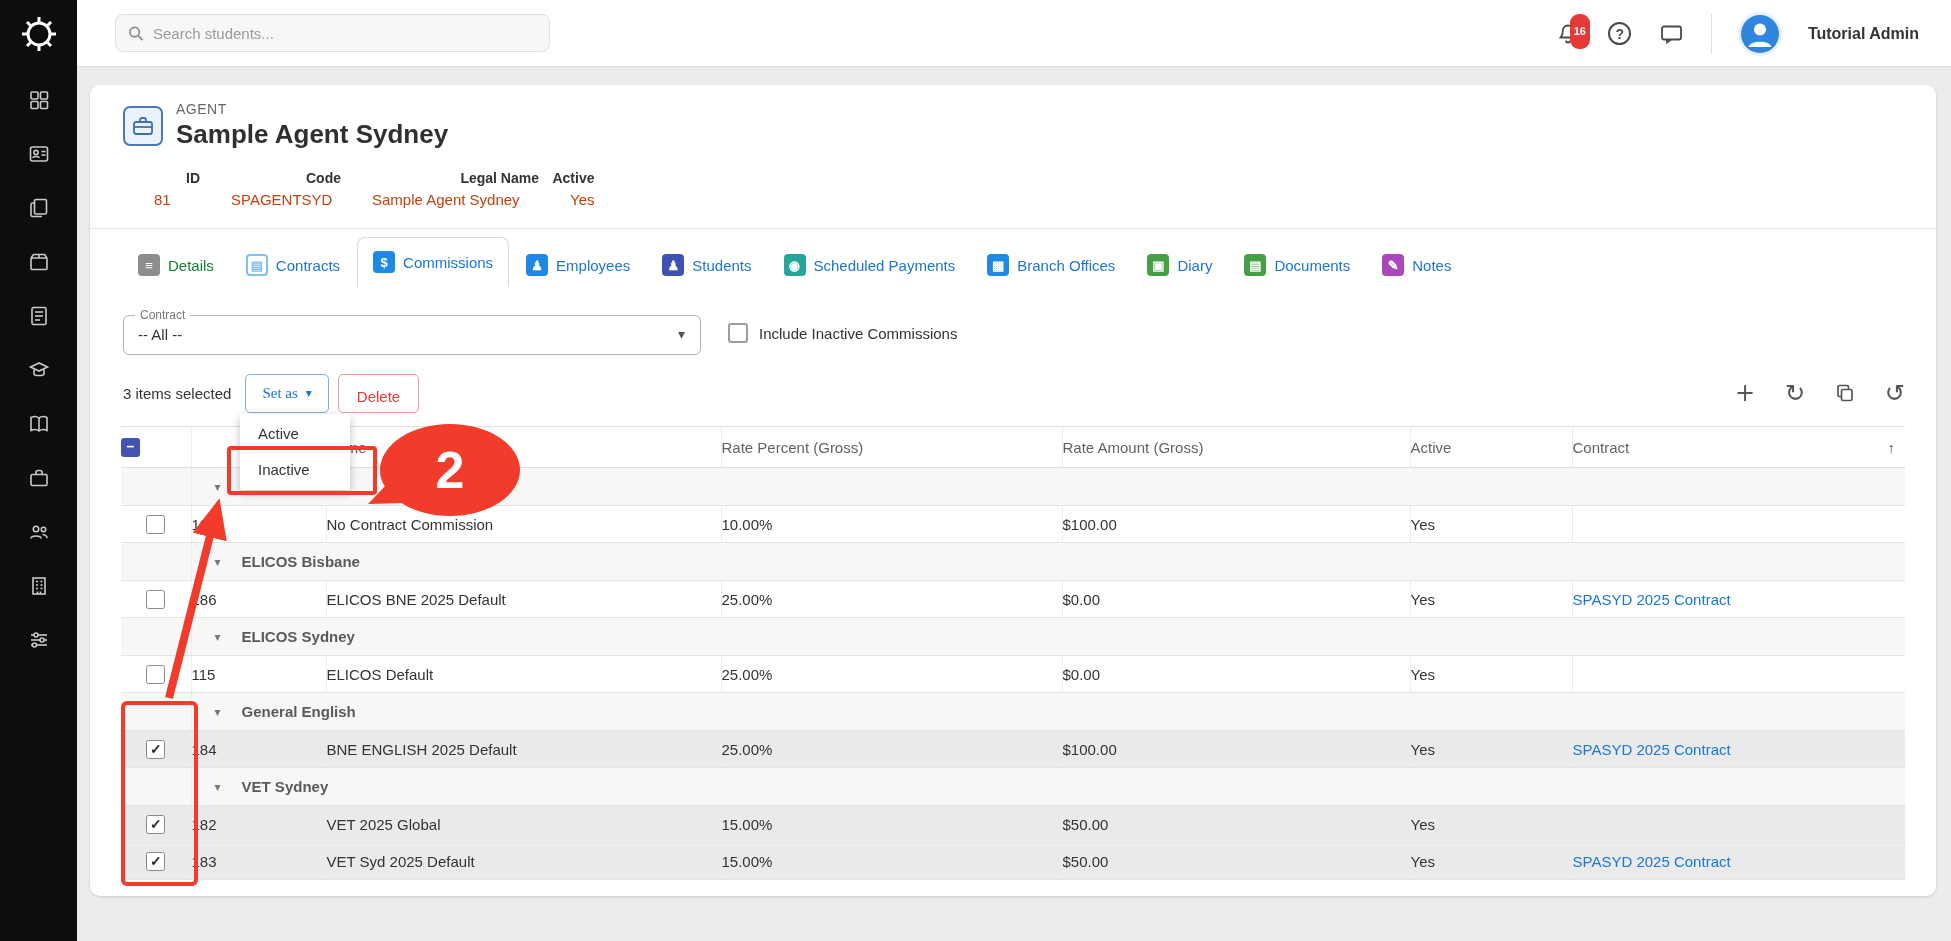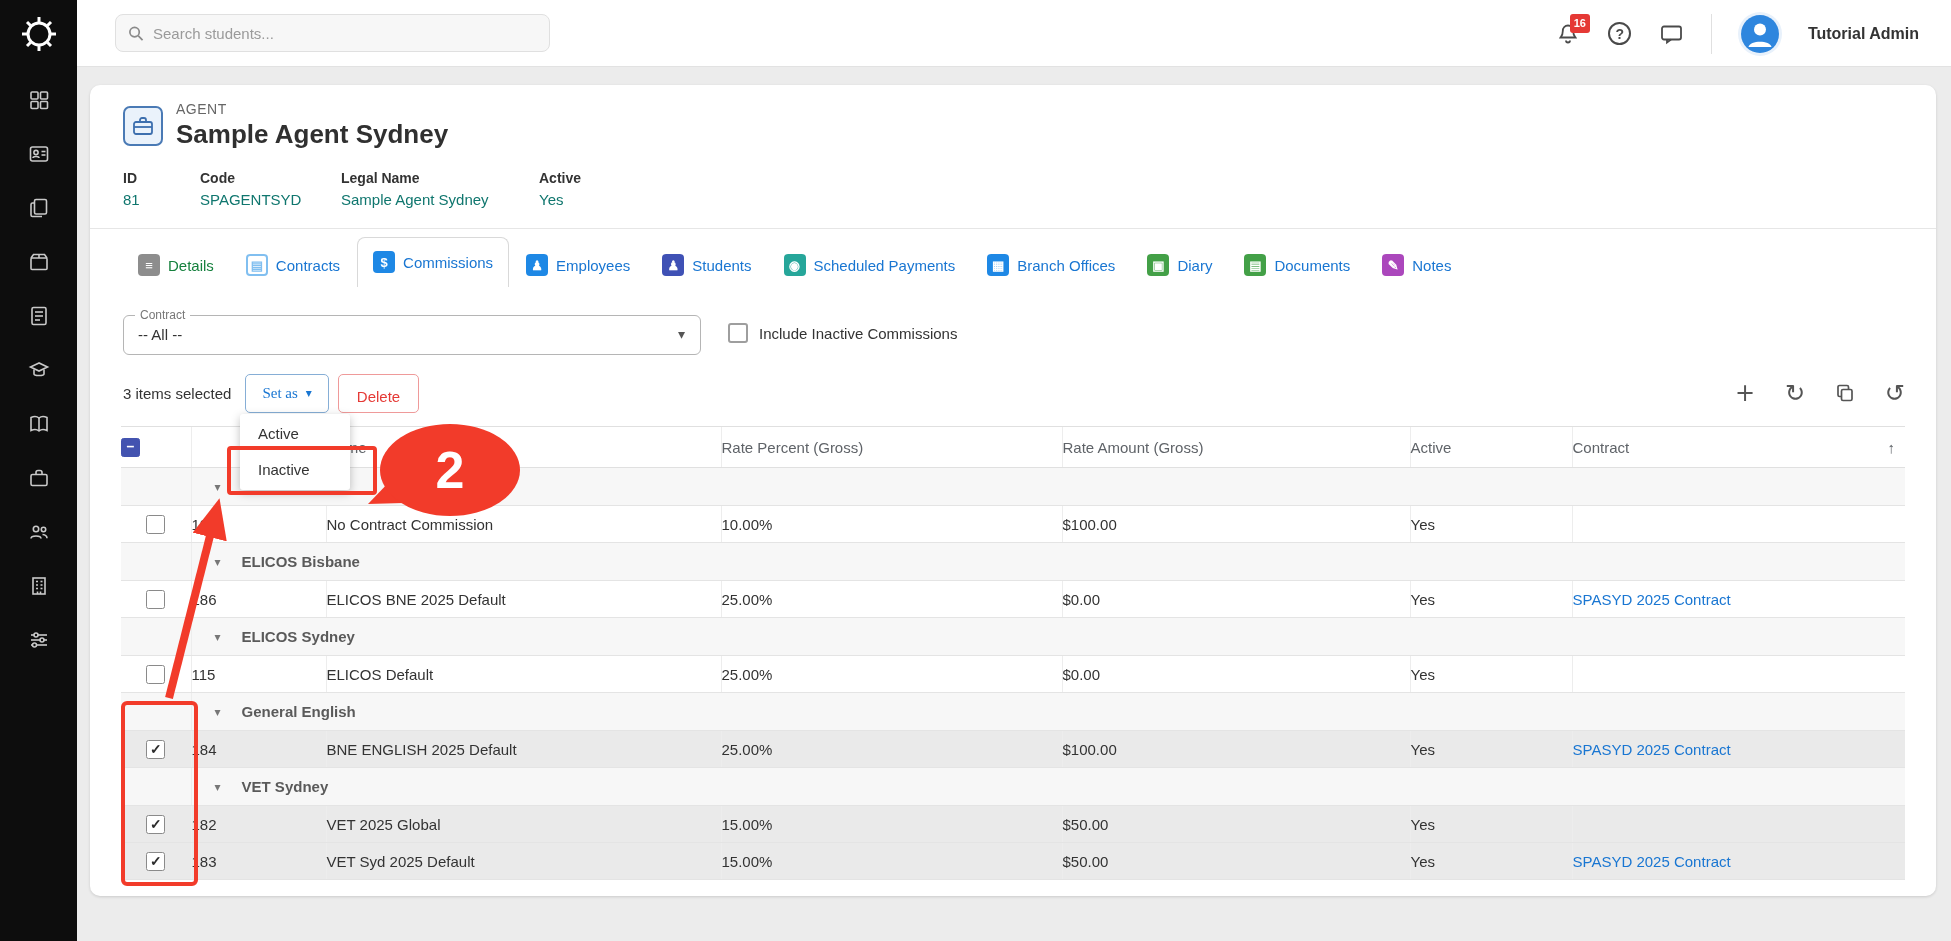--- a/index.html
+++ b/index.html
@@ -14,21 +14,21 @@
   .nav-ic svg { stroke: #c9c9c9; fill: none; stroke-width: 1.6; }
 
   
   .topbar { position: absolute; left: 77px; top: 0; width: 1874px; height: 67px; background: #fff; border-bottom: 1px solid #e2e2e2; z-index: 9; }
   .searchbox { position: absolute; left: 38px; top: 14px; width: 435px; height: 38px; background: #f7f7f7; border: 1px solid #e0e0e0; border-radius: 8px; display: flex; align-items: center; padding: 0 12px; gap: 9px; }
   .searchbox input { border: none; outline: none; background: transparent; font-size: 15px; color: #333; width: 100%; font-family: "Liberation Sans", sans-serif; }
   .searchbox input::placeholder { color: #9a9a9a; }
   .topbar-right { position: absolute; right: 32px; top: 0; height: 67px; display: flex; align-items: center; gap: 26px; }
   .tb-ic { position: relative; width: 26px; height: 26px; display: flex; align-items: center; justify-content: center; cursor: pointer; }
   .tb-ic svg { stroke: #4a4a4a; fill: none; stroke-width: 1.8; }
-  .badge { position: absolute; top: -7px; right: -9px; min-width: 19px; height: 19px; background: #e53935; color: #fff; border-radius: 3px; font-size: 11px; font-weight: bold; display: flex; align-items: center; justify-content: center; padding: 1px 4px; }
+  .badge { position: absolute; top: -7px; right: -9px; min-width: 19px; height: 35px; background: #e53935; color: #fff; border-radius: 9px; font-size: 11px; font-weight: bold; display: flex; align-items: center; justify-content: center; padding: 1px 4px; }
   .help-circle { width: 23px; height: 23px; border: 2px solid #4a4a4a; border-radius: 50%; color: #4a4a4a; font-size: 14px; font-weight: bold; display: flex; align-items: center; justify-content: center; }
   .tb-divider { width: 1px; height: 40px; background: #e0e0e0; }
   .avatar { width: 44px; height: 44px; border-radius: 50%; background: #e8f1fb; display: flex; align-items: center; justify-content: center; cursor: pointer; }
   .username { font-size: 16px; font-weight: bold; color: #333; }
 
   
   .card { position: absolute; left: 90px; top: 85px; width: 1846px; height: 811px; background: #fff; border-radius: 10px; box-shadow: 0 1px 3px rgba(0,0,0,0.14); z-index: 5; }
 
   .agent-icon { position: absolute; left: 33px; top: 21px; width: 40px; height: 40px; border: 2px solid #4a7ab5; border-radius: 7px; background: #eaf2fb; display: flex; align-items: center; justify-content: center; }
   .agent-icon svg { stroke: #3d6fae; fill: none; stroke-width: 1.8; }
@@ -37,22 +37,22 @@
 
   .head-buttons { position: absolute; right: 26px; top: 24px; display: flex; gap: 9px; align-items: center; }
   .btn-blue { height: 36px; padding: 0 15px; background: #fff; border: 1px solid #86aed6; border-radius: 5px; color: #1976d2; font-size: 15px; display: inline-flex; align-items: center; gap: 7px; cursor: pointer; font-family: "Liberation Sans", sans-serif; }
   .btn-blue.caret::after { content: "▾"; font-size: 12px; }
   .btn-blue.mini { padding: 0 9px; }
   .btn-blue.mini::after { content: "▾"; font-size: 12px; }
 
   .info-row { position: absolute; left: 33px; top: 85px; display: flex; }
   .info-field { display: flex; flex-direction: column; gap: 5px; }
   .info-field.f1 { width: 77px; } .info-field.f2 { width: 141px; } .info-field.f3 { width: 198px; }
-  .info-label { font-size: 14px; font-weight: bold; color: #333; }
-  .info-value { font-size: 15px; color: #0f766e; }
+  .info-label { font-size: 14px; font-weight: bold; color: #333; text-align: right; }
+  .info-value { font-size: 15px; color: #c2410c; margin-left: 31px; }
 
   .divider { position: absolute; left: 0; top: 143px; width: 100%; height: 1px; background: #e6e6e6; }
 
   
   .tabs { position: absolute; left: 33px; top: 152px; display: flex; align-items: flex-end; gap: 2px; }
   .tab { display: flex; align-items: center; gap: 8px; padding: 11px 15px; cursor: pointer; }
   .tab-label { font-size: 15px; color: #1976d2; white-space: nowrap; }
   .tab.t0 .tab-label { color: #15803d; }
   .tab.active { border: 1px solid #d9d9d9; border-bottom: none; border-radius: 8px 8px 0 0; background: #fff; padding: 13px 15px 14px; }
   .tabicon { width: 22px; height: 22px; border-radius: 4px; display: flex; align-items: center; justify-content: center; font-size: 13px; font-weight: bold; color: #fff; flex: none; }

